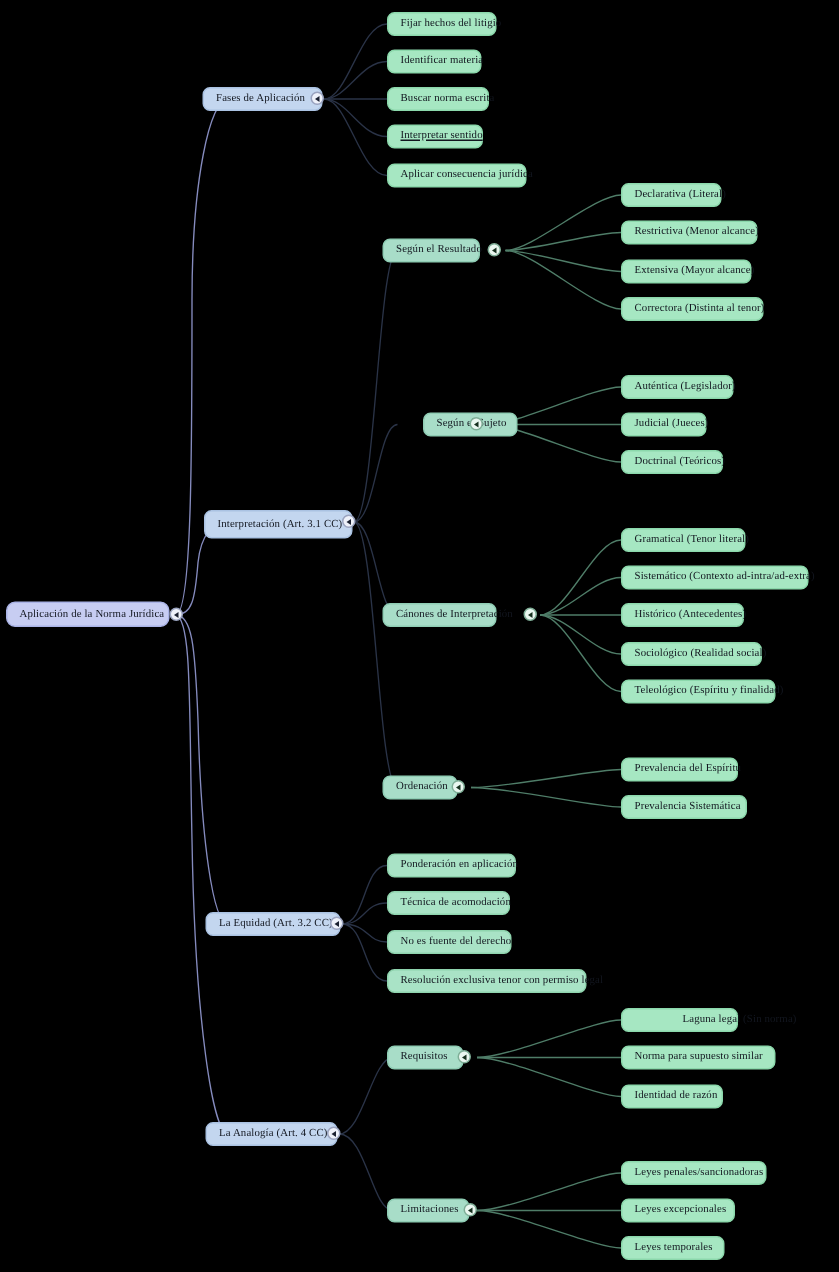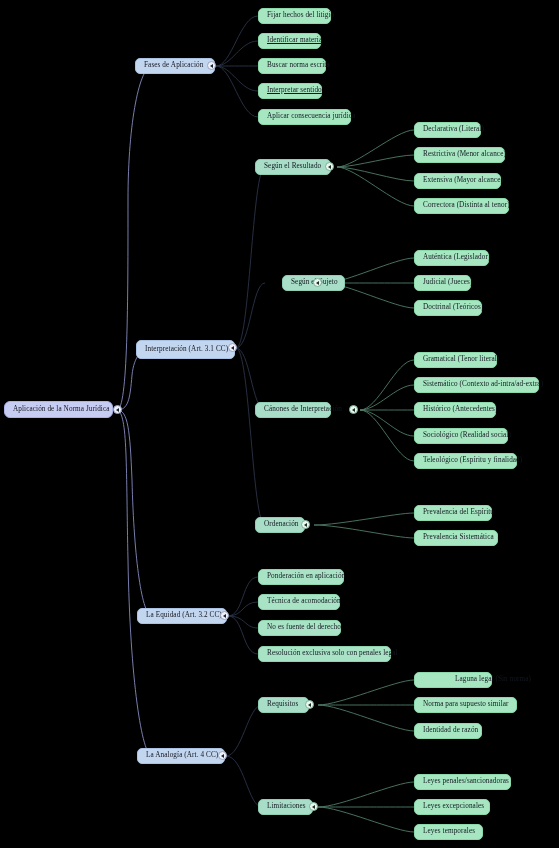--- a/index.html
+++ b/index.html
@@ -184,41 +184,41 @@
   <div class="node lvl2" style="left:135px; top:58px; width:80px; height:16px;">
     <span>Fases de Aplicación</span>
   </div>
   <div class="toggle" style="left:207px; top:61px;">
     <i class="chev"></i>
   </div>
 
   <div class="node leaf" style="left:258px; top:8px; width:73px; height:16px;">
     <span>Fijar hechos del litigio</span>
   </div>
-  <div class="node leaf" style="left:258px; top:33px; width:63px; height:16px;text-decoration:underline;">
+  <div class="node leaf" style="left:258px; top:33px; width:63px; height:16px;">
     <span>Identificar materia</span>
   </div>
   <div class="node leaf" style="left:258px; top:58px; width:68px; height:16px;">
     <span>Buscar norma escrita</span>
   </div>
   <div class="node leaf" style="left:258px; top:83px; width:64px; height:16px;text-decoration:underline;">
     <span>Interpretar sentido</span>
   </div>
   <div class="node leaf" style="left:258px; top:109px; width:93px; height:16px;">
     <span>Aplicar consecuencia jurídica</span>
   </div>
 
   <div class="node lvl2" style="left:136px; top:340px; width:99px; height:19px;">
     <span>Interpretación (Art. 3.1 CC)</span>
   </div>
   <div class="toggle" style="left:228px; top:343px;">
     <i class="chev"></i>
   </div>
 
-  <div class="node lvl3" style="left:255px; top:159px; width:76px; height:16px;">
+  <div class="node lvl3" style="left:255px; top:159px; width:65px; height:16px;">
     <span>Según el Resultado</span>
   </div>
   <div class="toggle green" style="left:325px; top:162px;">
     <i class="chev"></i>
   </div>
   <div class="node leaf" style="left:414px; top:122px; width:67px; height:16px;">
     <span>Declarativa (Literal)</span>
   </div>
   <div class="node leaf" style="left:414px; top:147px; width:91px; height:16px;">
     <span>Restrictiva (Menor alcance)</span>
@@ -290,21 +290,21 @@
   <div class="node leaf-alt" style="left:258px; top:569px; width:86px; height:16px;">
     <span>Ponderación en aplicación</span>
   </div>
   <div class="node leaf-alt" style="left:258px; top:594px; width:82px; height:16px;">
     <span>Técnica de acomodación</span>
   </div>
   <div class="node leaf-alt" style="left:258px; top:620px; width:83px; height:16px;">
     <span>No es fuente del derecho</span>
   </div>
   <div class="node leaf-alt" style="left:258px; top:646px; width:133px; height:16px;">
-    <span>Resolución exclusiva solo con penales legal</span>
+    <span>Resolución exclusiva tenor con permiso legal</span>
   </div>
 
   <div class="node lvl2" style="left:137px; top:748px; width:88px; height:16px;">
     <span>La Analogía (Art. 4 CC)</span>
   </div>
   <div class="toggle" style="left:218px; top:751px;">
     <i class="chev"></i>
   </div>
 
   <div class="node lvl3" style="left:258px; top:697px; width:51px; height:16px;">

